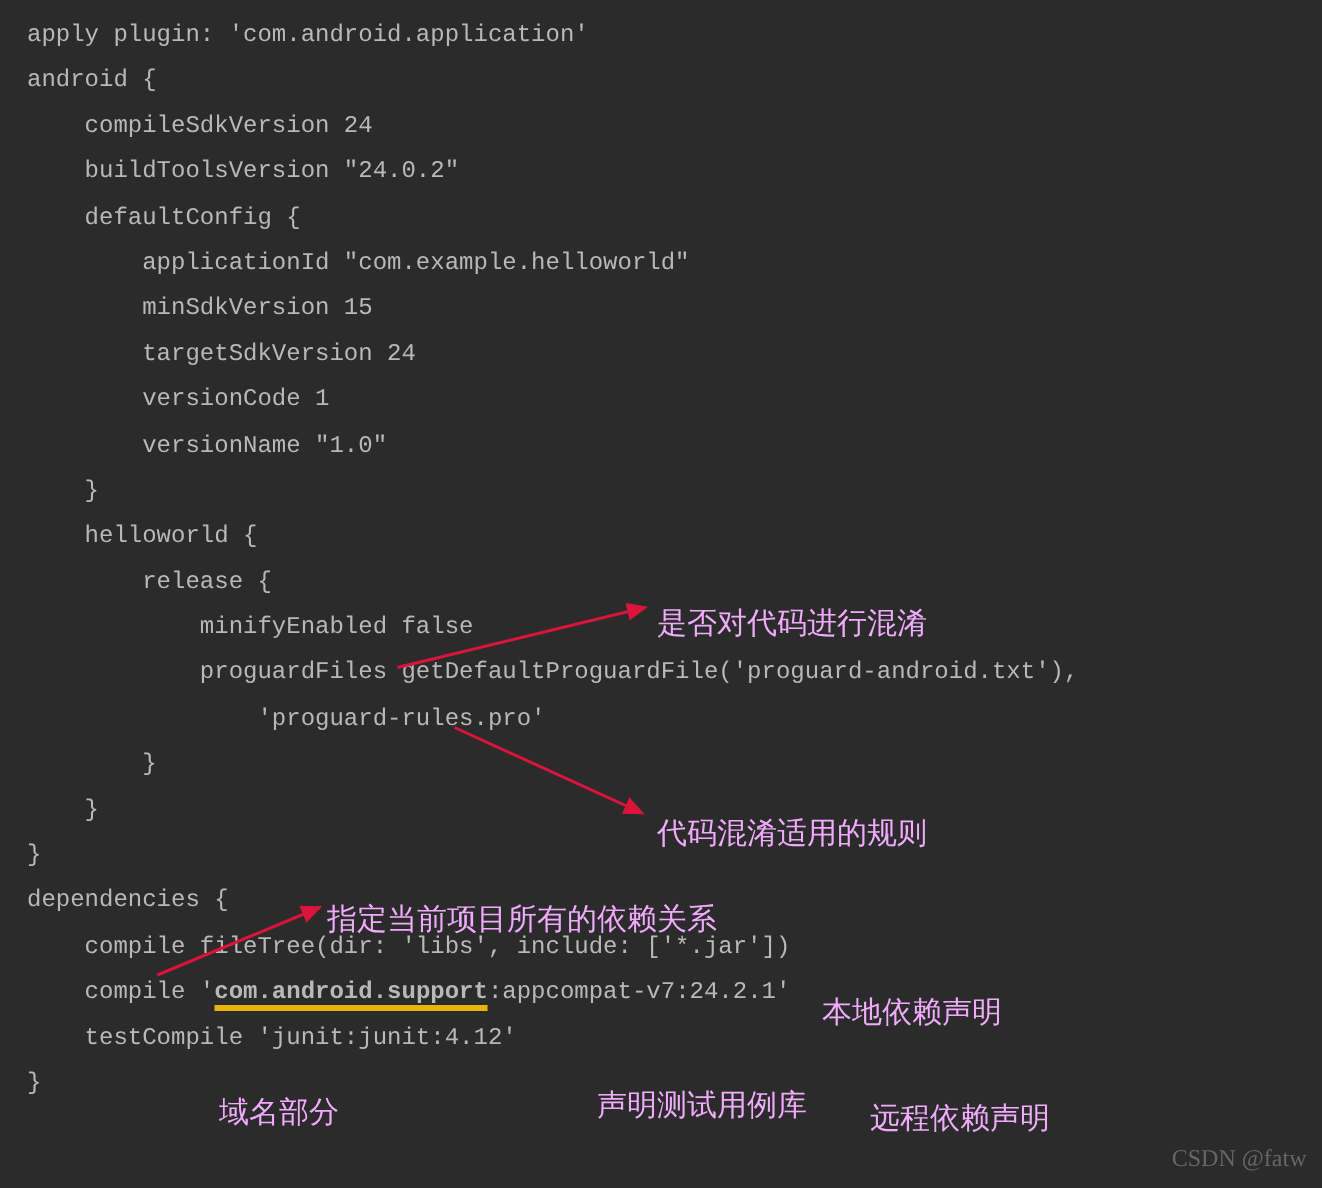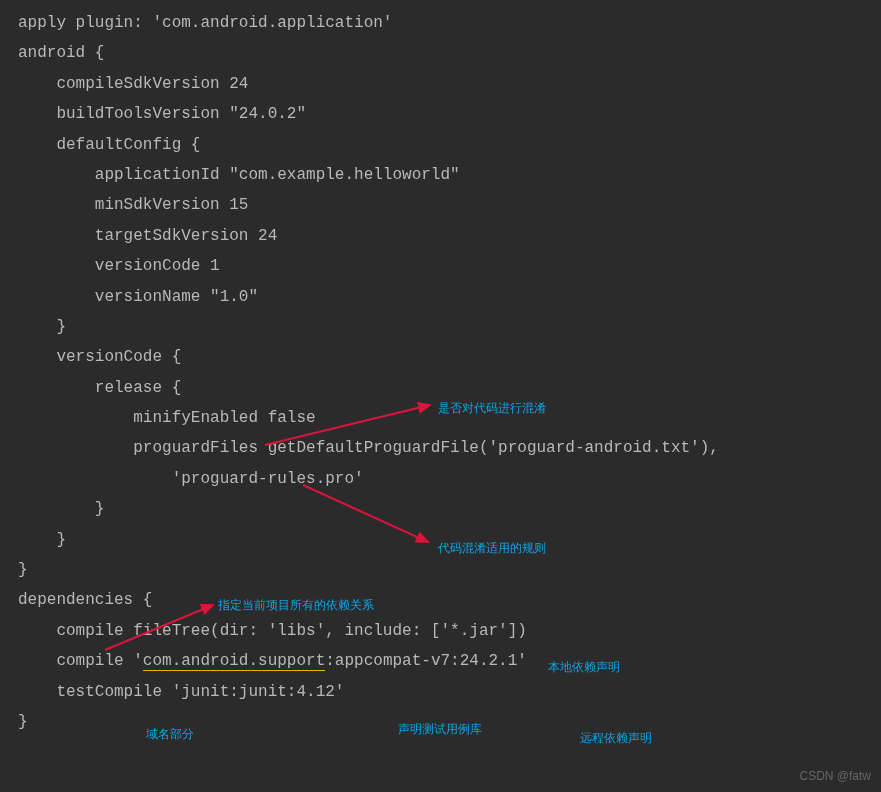--- a/index.html
+++ b/index.html
@@ -15,55 +15,56 @@
       box-sizing: border-box;
       position: relative;
       overflow: hidden;
     }
     .code-line {
       white-space: pre;
       position: relative;
     }
     .annotation {
       position: absolute;
-      color: #0ea5e9;
+      color: #f0abfc;
       font-family: 'Microsoft YaHei', sans-serif;
-      font-size: 12px;
+      font-size: 20px;
     }
     .underline-red {
-      border-bottom: 1px solid #eab308;
+      border-bottom: 4px solid #eab308;
+      font-weight: bold;
     }
     .watermark {
       position: absolute;
       bottom: 4px;
       right: 10px;
       color: #666;
-      font-family: Liberation Sans, sans-serif;
-      font-size: 12px;
+      font-family: Liberation Serif, serif;
+      font-size: 16px;
     }
     svg.arrow {
       position: absolute;
       pointer-events: none;
     }
   </style>
 </head>
 <body>
 
 <div class="code-line">apply plugin: 'com.android.application'</div>
 <div class="code-line">android {</div>
 <div class="code-line">    compileSdkVersion 24</div>
 <div class="code-line">    buildToolsVersion "24.0.2"</div>
 <div class="code-line">    defaultConfig {</div>
 <div class="code-line">        applicationId "com.example.helloworld"</div>
 <div class="code-line">        minSdkVersion 15</div>
 <div class="code-line">        targetSdkVersion 24</div>
 <div class="code-line">        versionCode 1</div>
 <div class="code-line">        versionName "1.0"</div>
 <div class="code-line">    }</div>
-<div class="code-line">    versionCode {</div>
+<div class="code-line">    helloworld {</div>
 <div class="code-line">        release {</div>
 <div class="code-line">            minifyEnabled false</div>
 <div class="code-line">            proguardFiles getDefaultProguardFile('proguard-android.txt'),</div>
 <div class="code-line">                'proguard-rules.pro'</div>
 <div class="code-line">        }</div>
 <div class="code-line">    }</div>
 <div class="code-line">}</div>
 <div class="code-line">dependencies {</div>
 <div class="code-line">    compile fileTree(dir: 'libs', include: ['*.jar'])</div>
 <div class="code-line"><span>    compile '</span><span class="underline-red">com.android.support</span><span>:appcompat-v7:24.2.1'</span></div>

